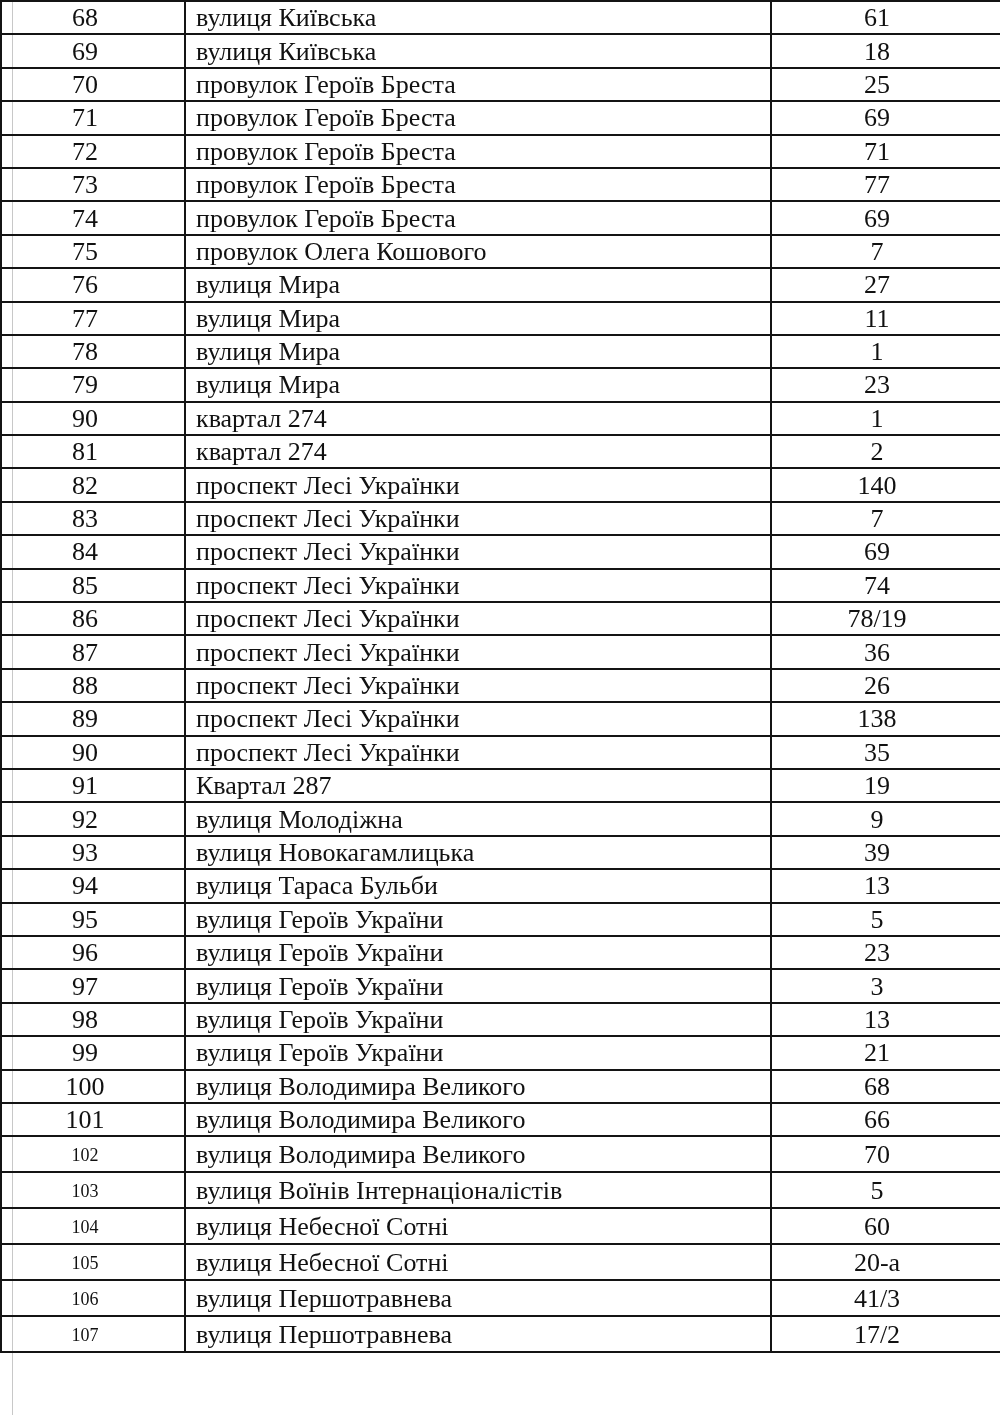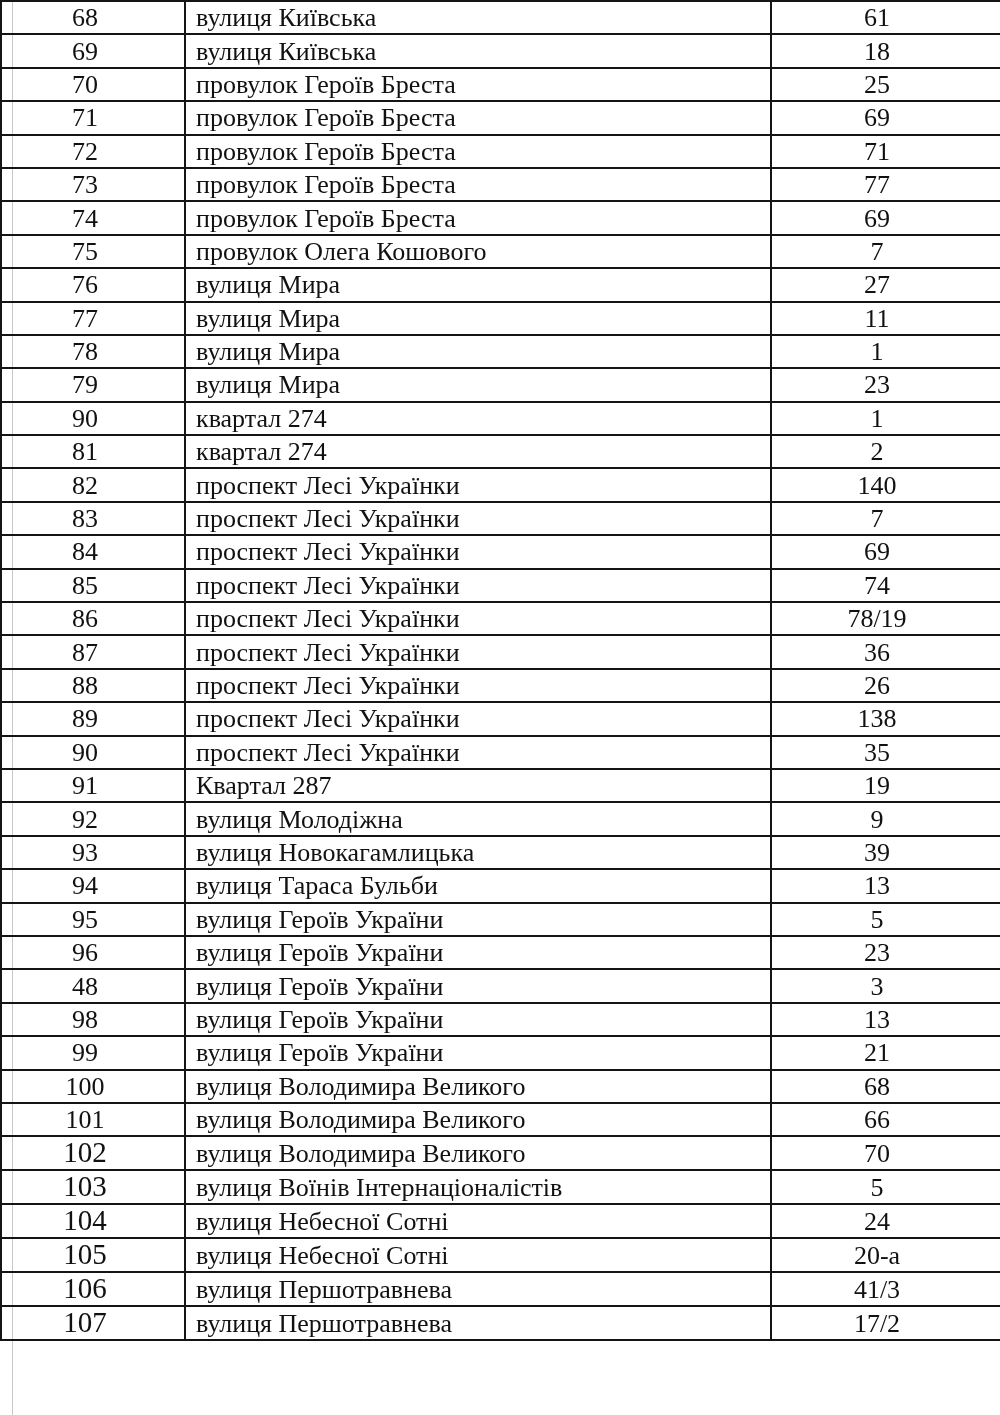--- a/index.html
+++ b/index.html
@@ -54,21 +54,21 @@
     }
     td.col-num {
       width: 182px;
       text-align: center;
     }
     td.col-num span {
       display: inline-block;
       transform: translateX(-8px);
     }
     td.col-num.small span {
-      font-size: 29px;
+      font-size: 18px;
     }
     td.col-street {
       width: 574px;
       text-align: left;
       padding-left: 10px !important;
     }
     td.col-house {
       text-align: center;
     }
     td.col-house span {
@@ -224,21 +224,21 @@
         <td class="col-num"><span>95</span></td>
         <td class="col-street">вулиця Героїв України</td>
         <td class="col-house"><span>5</span></td>
       </tr>
         <tr class="" style="">
         <td class="col-num"><span>96</span></td>
         <td class="col-street">вулиця Героїв України</td>
         <td class="col-house"><span>23</span></td>
       </tr>
         <tr class="" style="">
-        <td class="col-num"><span>48</span></td>
+        <td class="col-num"><span>97</span></td>
         <td class="col-street">вулиця Героїв України</td>
         <td class="col-house"><span>3</span></td>
       </tr>
         <tr class="" style="">
         <td class="col-num"><span>98</span></td>
         <td class="col-street">вулиця Героїв України</td>
         <td class="col-house"><span>13</span></td>
       </tr>
         <tr class="" style="">
         <td class="col-num"><span>99</span></td>
@@ -261,21 +261,21 @@
         <td class="col-house"><span>70</span></td>
       </tr>
         <tr class="" style="">
         <td class="col-num small"><span>103</span></td>
         <td class="col-street">вулиця Воїнів Інтернаціоналістів</td>
         <td class="col-house"><span>5</span></td>
       </tr>
         <tr class="" style="">
         <td class="col-num small"><span>104</span></td>
         <td class="col-street">вулиця Небесної Сотні</td>
-        <td class="col-house"><span>24</span></td>
+        <td class="col-house"><span>60</span></td>
       </tr>
         <tr class="" style="">
         <td class="col-num small"><span>105</span></td>
         <td class="col-street">вулиця Небесної Сотні</td>
         <td class="col-house"><span>20-а</span></td>
       </tr>
         <tr class="" style="">
         <td class="col-num small"><span>106</span></td>
         <td class="col-street">вулиця Першотравнева</td>
         <td class="col-house"><span>41/3</span></td>

